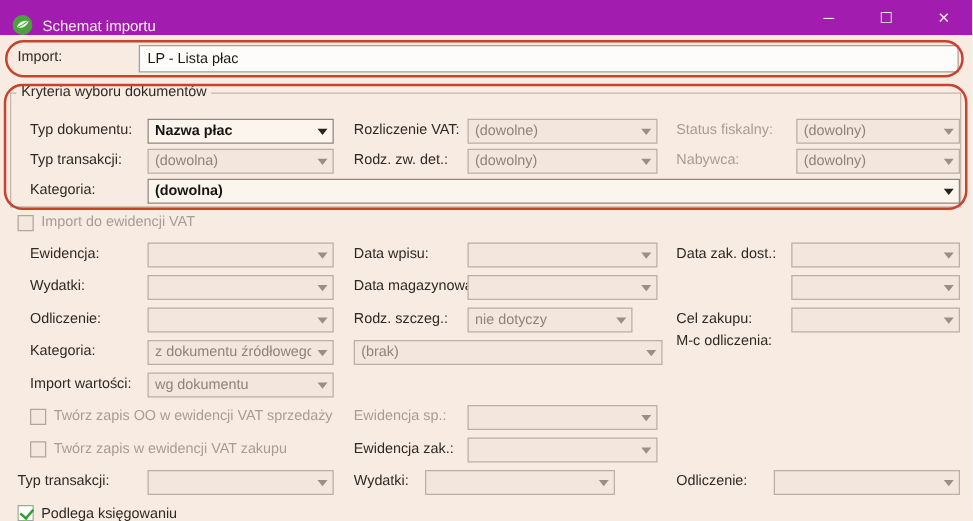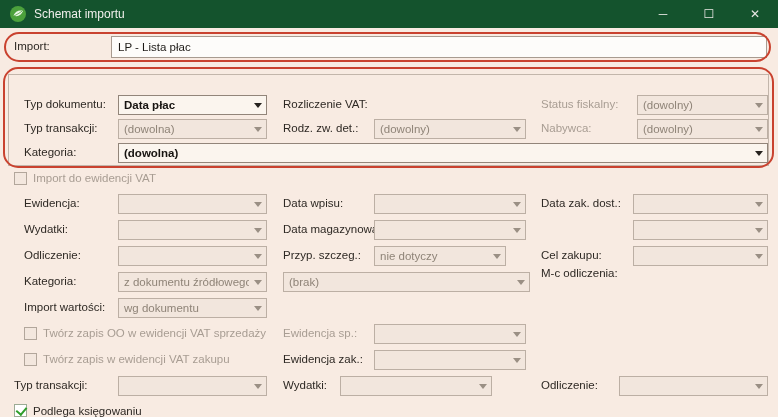--- a/index.html
+++ b/index.html
@@ -1,21 +1,21 @@
 <!DOCTYPE html>
 <html><head>
 <meta charset="utf-8">
 <style>
   * { margin:0; padding:0; box-sizing:border-box; }
   html,body { width:778px; height:417px; }
   body { font-family:"Liberation Sans", sans-serif; font-size:12px; }
   .window { position:relative; width:778px; height:417px; overflow:hidden; background:#f8ebe2; }
 
   
-  .titlebar { position:absolute; top:0; left:0; width:778px; height:28px; background:#14532d; display:flex; align-items:center; }
+  .titlebar { position:absolute; top:0; left:0; width:778px; height:28px; background:#a21caf; display:flex; align-items:flex-end; }
   .app-icon { width:16px; height:16px; margin-left:10px; flex:0 0 auto; }
   .title { color:#f1efec; margin-left:8px; font-size:12px; }
   .win-btns { margin-left:auto; display:flex; height:100%; }
   .win-btn { width:46px; height:100%; display:flex; align-items:center; justify-content:center; color:#e9e7e4; font-size:12px; cursor:default; }
 
   .body { position:absolute; top:28px; left:0; width:778px; height:389px; background:#f8ebe2; }
   .lbl { position:absolute; color:#2e2924; font-size:11.5px; white-space:nowrap; }
   .lbl.dim { color:#a89d93; }
 
   .redbox { position:absolute; border:2px solid #c9422f; border-radius:15px; pointer-events:none; z-index:5; }
@@ -59,27 +59,32 @@
   </div>
 
   <div class="body">
 
     <div class="redbox" style="left:4px; top:4px; width:767px; height:30px;"></div>
     <span class="lbl" style="left:14px; top:12px;">Import:</span>
     <input class="input" style="left: 111px; top: 8px;" value="LP - Lista płac">
 
     <div class="redbox" style="left:3px; top:39px; width:771px; height:101px;"></div>
     <div class="groupbox" style="left:8px; top:46px; width:761px; height:92px;"></div>
+    <span class="legend" style="left:13px; top:40px;">Kryteria wyboru dokumentów</span>
 
     <span class="lbl" style="left:24px; top:70px;">Typ dokumentu:</span>
     <div class="combo on" style="left:118px; top:67px; width:149px;">
-      <span class="val">Data płac</span>
+      <span class="val">Nazwa płac</span>
         <span class="arr"></span>
     </div>
     <span class="lbl" style="left:283px; top:70px;">Rozliczenie VAT:</span>
+    <div class="combo" style="left:374px; top:67px; width:152px;">
+      <span class="val">(dowolne)</span>
+        <span class="arr"></span>
+    </div>
     <span class="lbl dim" style="left:541px; top:70px;">Status fiskalny:</span>
     <div class="combo" style="left:637px; top:67px; width:131px;">
       <span class="val">(dowolny)</span>
         <span class="arr"></span>
     </div>
 
     <span class="lbl" style="left:24px; top:94px;">Typ transakcji:</span>
     <div class="combo" style="left:118px; top:91px; width:149px;">
       <span class="val">(dowolna)</span>
         <span class="arr"></span>
@@ -134,21 +139,21 @@
     <div class="combo" style="left:633px; top:192px; width:135px;">
       <span class="val"></span>
         <span class="arr"></span>
     </div>
 
     <span class="lbl" style="left:24px; top:221px;">Odliczenie:</span>
     <div class="combo" style="left:118px; top:218px; width:149px;">
       <span class="val"></span>
         <span class="arr"></span>
     </div>
-    <span class="lbl" style="left:283px; top:221px;">Przyp. szczeg.:</span>
+    <span class="lbl" style="left:283px; top:221px;">Rodz. szczeg.:</span>
     <div class="combo" style="left:374px; top:218px; width:132px;">
       <span class="val">nie dotyczy</span>
         <span class="arr"></span>
     </div>
     <span class="lbl" style="left:541px; top:221px;">Cel zakupu:</span>
     <div class="combo" style="left:633px; top:218px; width:135px;">
       <span class="val"></span>
         <span class="arr"></span>
     </div>
 

